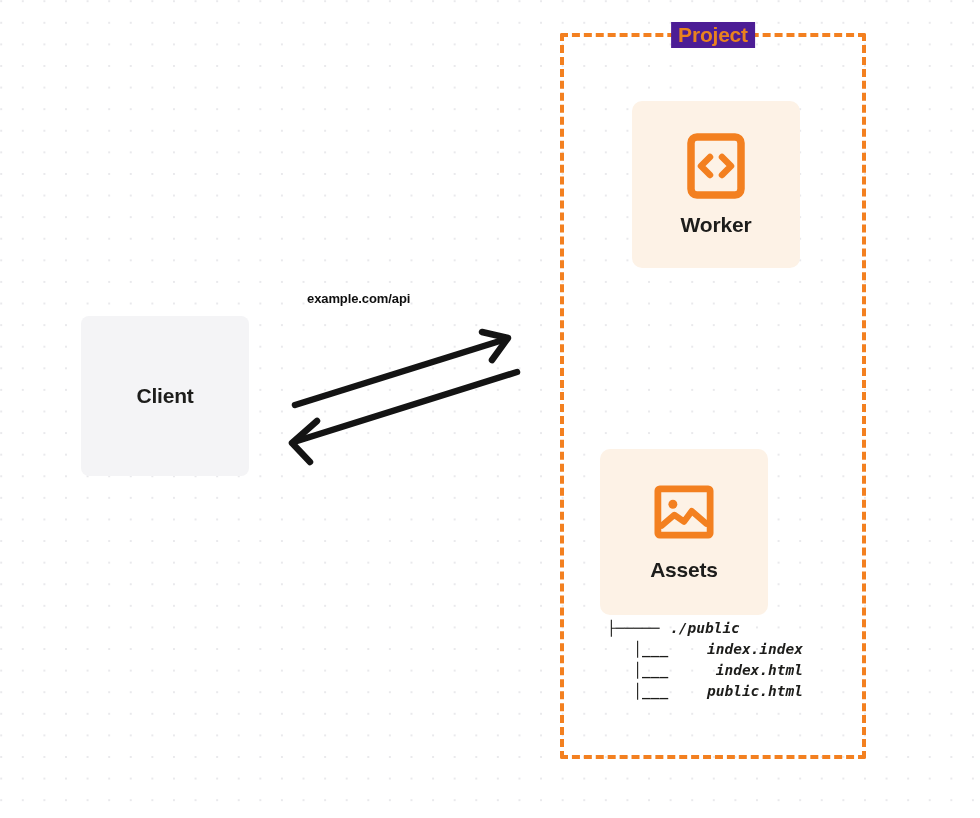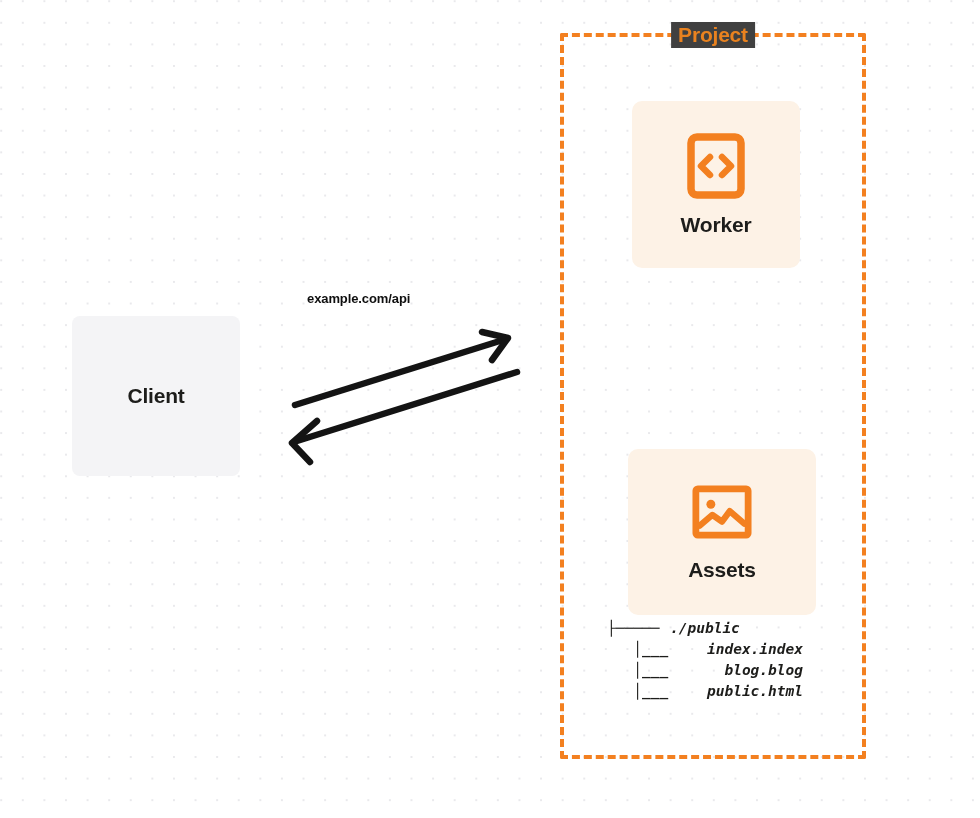--- a/index.html
+++ b/index.html
@@ -22,21 +22,21 @@
   #stage {
     position: absolute;
     inset: 0;
     width: 980px;
     height: 818px;
   }
 
   
   .client-node {
     position: absolute;
-    left: 72px;
+    left: 81px;
     top: 316px;
     width: 168px;
     height: 160px;
     background: #f4f4f6;
     border-radius: 8px;
     display: flex;
     align-items: center;
     justify-content: center;
   }
   .client-label {
@@ -76,21 +76,21 @@
     width: 306px;
     height: 726px;
     border: 4px dashed #f38020;
     border-radius: 2px;
   }
   .project-title {
     position: absolute;
     left: 50%;
     top: -15px;
     transform: translateX(-50%);
-    background: #404040;
+    background: #4c1d95;
     padding: 0 7px;
     font-size: 21px;
     font-weight: 700;
     color: #e9821f;
     letter-spacing: -0.2px;
     white-space: nowrap;
     line-height: 26px;
   }
 
   
@@ -103,23 +103,23 @@
     align-items: center;
     justify-content: center;
   }
   .card-worker {
     left: 632px;
     top: 101px;
     width: 168px;
     height: 167px;
   }
   .card-assets {
-    left: 628px;
+    left: 600px;
     top: 449px;
-    width: 188px;
+    width: 168px;
     height: 166px;
   }
   .card-icon {
     width: 60px;
     height: 66px;
     display: flex;
     align-items: center;
     justify-content: center;
     margin-bottom: 14px;
   }
@@ -222,21 +222,21 @@
     <div class="tree-row tree-row-root">
       <span class="tree-connector">├─────</span>
       <span class="tree-name">./public</span>
     </div>
     <div class="tree-row">
       <span class="tree-connector">   │___</span>
       <span class="tree-name">index.index</span>
     </div>
     <div class="tree-row">
       <span class="tree-connector">   │___</span>
-      <span class="tree-name">blog.blog</span>
+      <span class="tree-name">index.html</span>
     </div>
     <div class="tree-row">
       <span class="tree-connector">   │___</span>
       <span class="tree-name">public.html</span>
     </div>
   </div>
 
 </div>
 
 </body></html>

